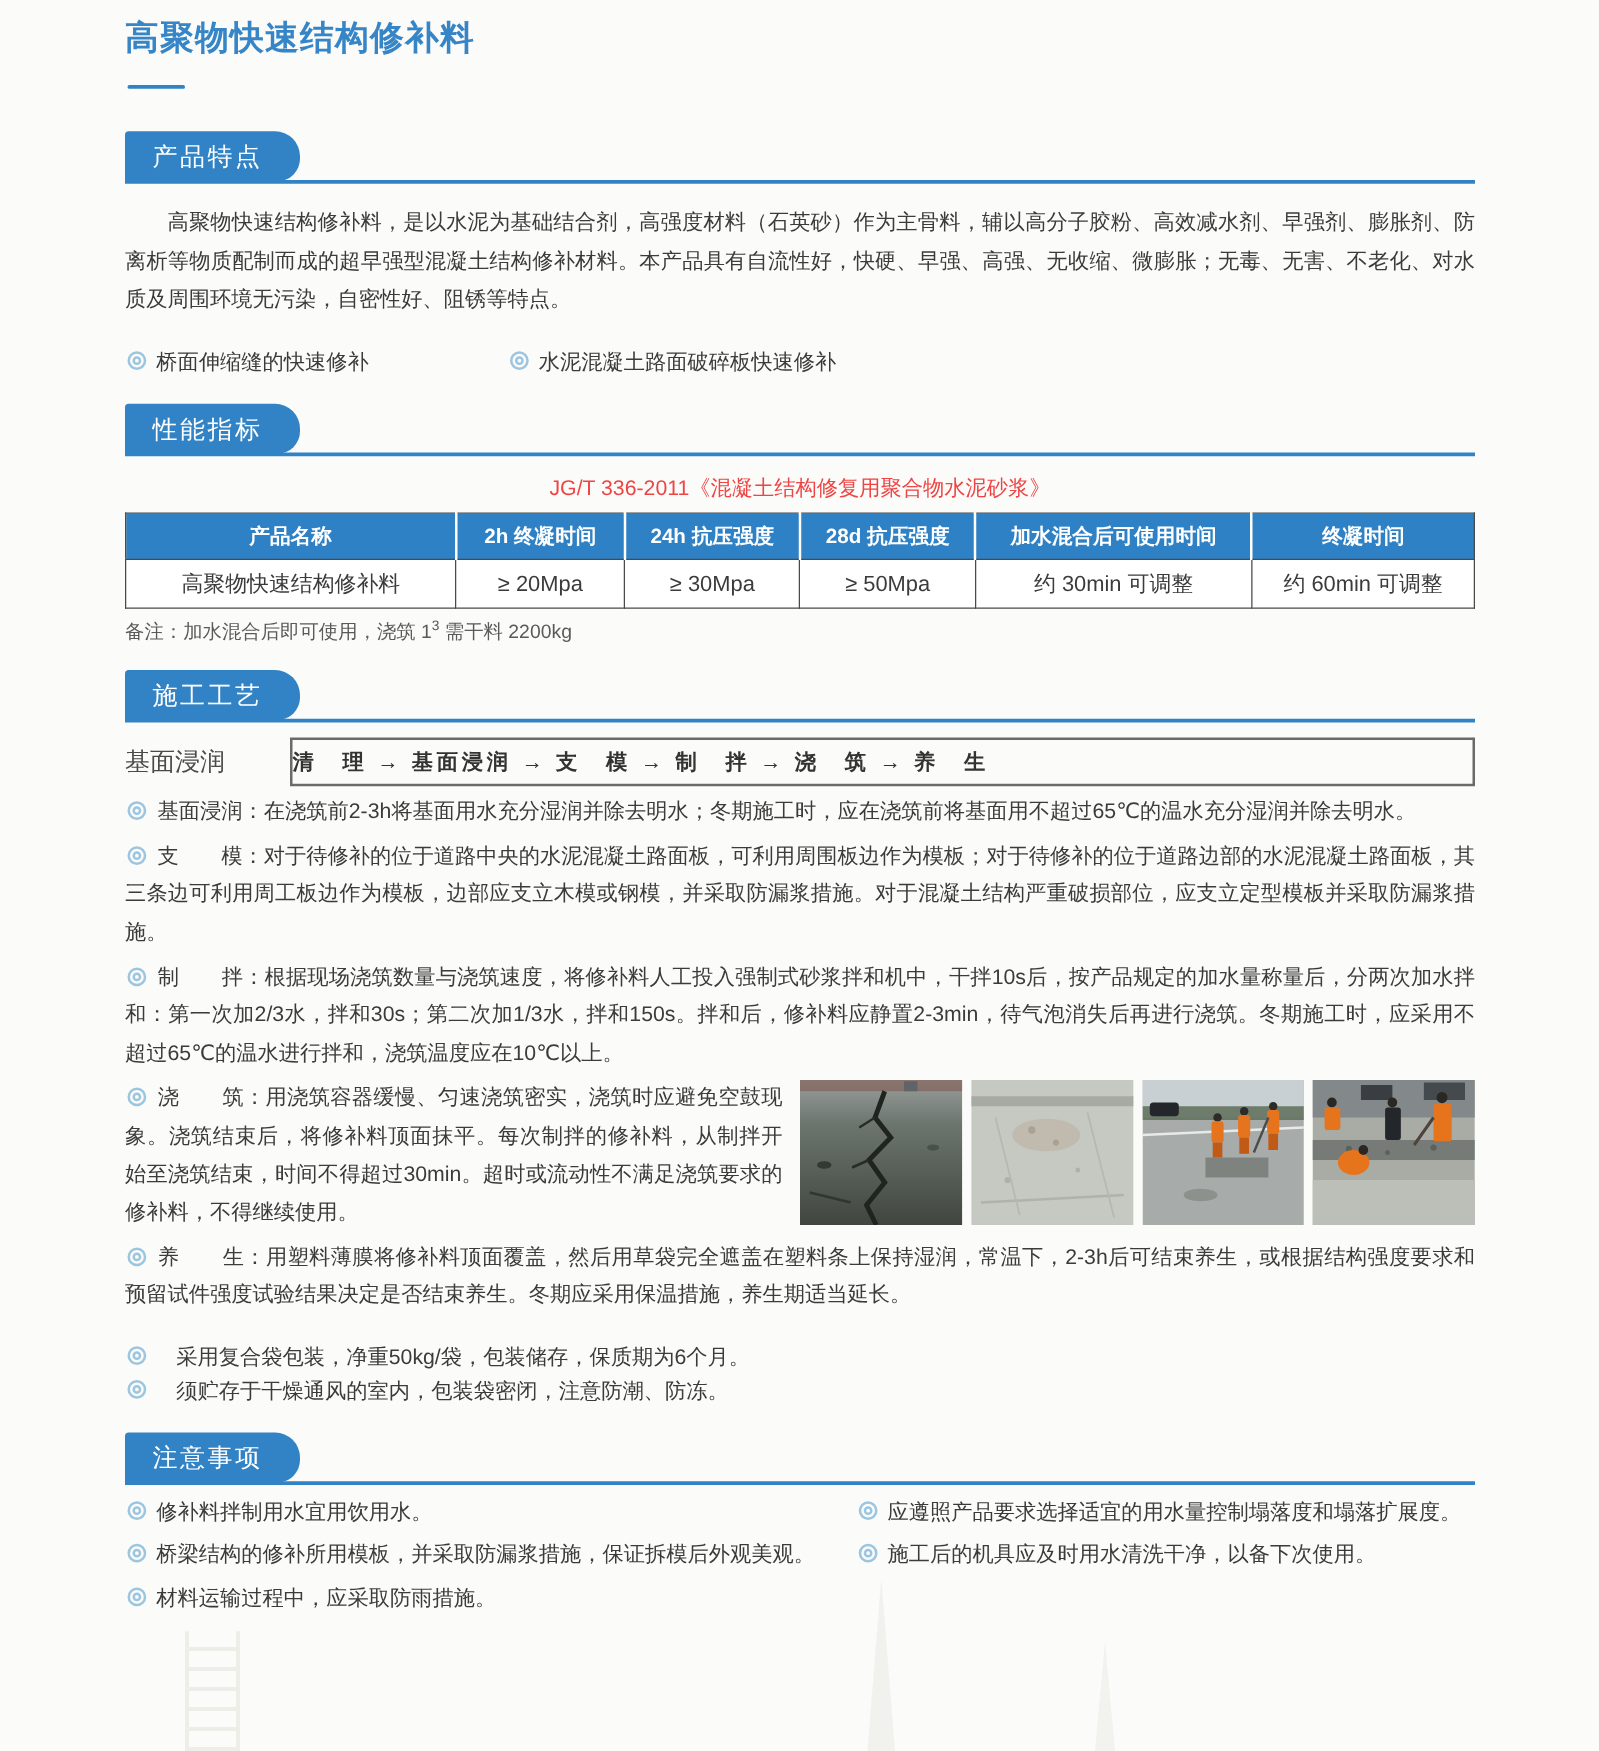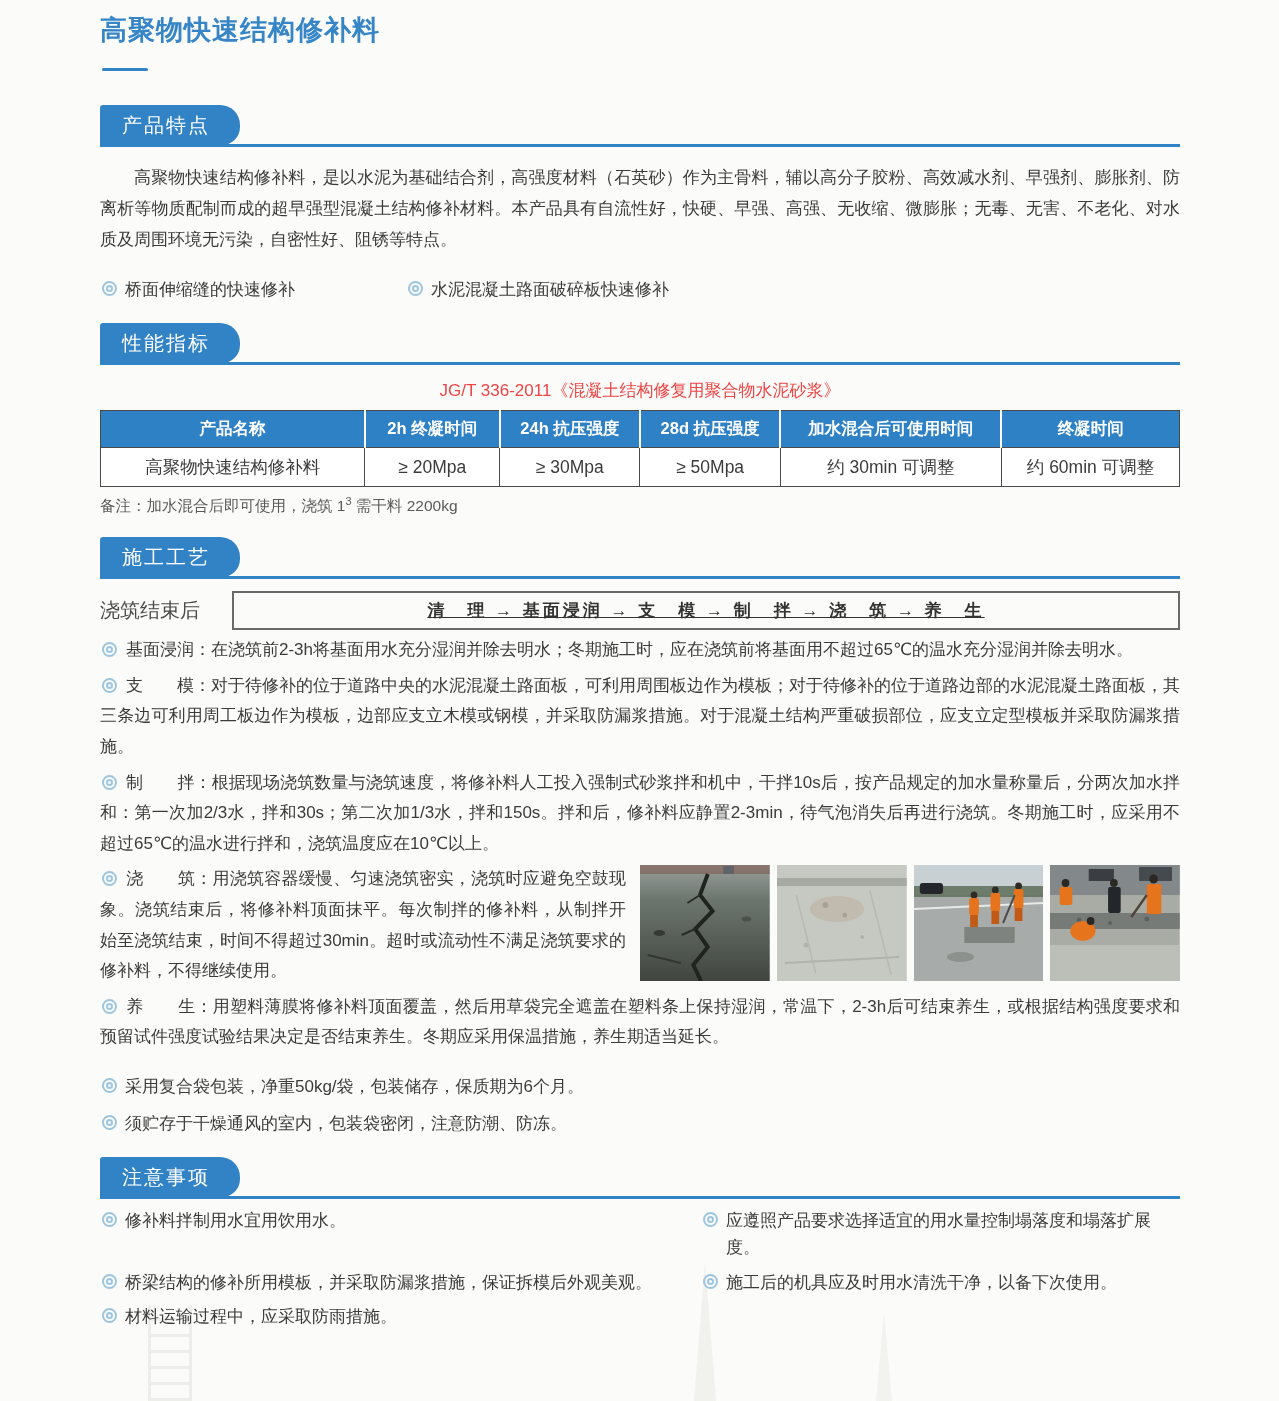--- a/index.html
+++ b/index.html
@@ -53,32 +53,32 @@
   table.perf{width:100%;border-collapse:collapse;margin-top:8px;border:1px solid #4a4a4a;}
   table.perf th{background:var(--tbl-blue);color:#fff;font-size:16.5px;font-weight:bold;
     padding:7px 4px;border-right:2px solid #fff;border-bottom:1px solid #4a4a4a;}
   table.perf th:last-child{border-right:none;}
   table.perf td{font-size:17.5px;text-align:center;padding:7px 4px;border:1px solid #4a4a4a;background:#fff;}
   .tbl-note{margin-top:8px;font-size:15.5px;color:var(--gray);}
   .tbl-note sup{font-size:11px;}
   
   .flow-row{display:flex;align-items:stretch;margin-top:12px;}
   .flow-label{flex:none;width:132px;font-size:20px;color:#4a4a4a;display:flex;align-items:center;}
-  .flow-box{flex:1;border:2px solid #6a6a6a;display:flex;align-items:center;justify-content:center;
-    font-size:17px;font-weight:bold;color:#333;letter-spacing:3px;padding:6px 0;text-decoration:underline;}
+  .flow-box{flex:1;border:2px solid #6a6a6a;display:flex;align-items:center;justify-content:flex-start;
+    font-size:17px;font-weight:bold;color:#333;letter-spacing:3px;padding:6px 0;}
   .step{margin-top:5px;font-size:17px;line-height:1.8;text-align:justify;}
   .step .b{vertical-align:-2px;margin-right:9px;}
   .step .b{display:inline-block;}
   
   .photo-strip{float:right;width:540px;height:116px;margin:6px 0 6px 14px;display:flex;gap:7px;}
   .photo-strip svg{flex:1;height:116px;display:block;}
   
-  .pkg-item{margin-top:10px;}
+  .pkg-item{gap:16px;}
   .notes{margin-top:8px;}
-  .note-row{display:flex;margin-top:7px;gap:16px;}
+  .note-row{display:flex;margin-top:7px;}
   .note-left{width:585px;padding-right:12px;}
   .note-right{flex:1;}
   .note-single{margin-top:7px;}
 </style>
 </head>
 <body>
 
 <div class="wm wm-ladder"></div>
 <div class="wm wm-spire1"></div>
 <div class="wm wm-spire2"></div>
@@ -138,21 +138,21 @@
       </tbody>
     </table>
     <p class="tbl-note"><span>备注：加水混合后即可使用，浇筑 1</span><sup>3</sup><span> 需干料 2200kg</span></p>
   </section>
 
   <section>
     <div class="sec-header">
       <span class="sec-tab">施工工艺</span>
     </div>
     <div class="flow-row">
-      <span class="flow-label">浇筑结束后</span>
+      <span class="flow-label">基面浸润</span>
       <div class="flow-box">
         <span>清　理 → 基面浸润 → 支　模 → 制　拌 → 浇　筑 → 养　生</span>
       </div>
     </div>
 
     <p class="step"><span class="b"></span><span>基面浸润：</span><span>在浇筑前2-3h将基面用水充分湿润并除去明水；冬期施工时，应在浇筑前将基面用不超过65℃的温水充分湿润并除去明水。</span></p>
 
     <p class="step"><span class="b"></span><span>支　　模：</span><span>对于待修补的位于道路中央的水泥混凝土路面板，可利用周围板边作为模板；对于待修补的位于道路边部的水泥混凝土路面板，其三条边可利用周工板边作为模板，边部应支立木模或钢模，并采取防漏浆措施。对于混凝土结构严重破损部位，应支立定型模板并采取防漏浆措施。</span></p>
 
     <p class="step"><span class="b"></span><span>制　　拌：</span><span>根据现场浇筑数量与浇筑速度，将修补料人工投入强制式砂浆拌和机中，干拌10s后，按产品规定的加水量称量后，分两次加水拌和：第一次加2/3水，拌和30s；第二次加1/3水，拌和150s。拌和后，修补料应静置2-3min，待气泡消失后再进行浇筑。冬期施工时，应采用不超过65℃的温水进行拌和，浇筑温度应在10℃以上。</span></p>

